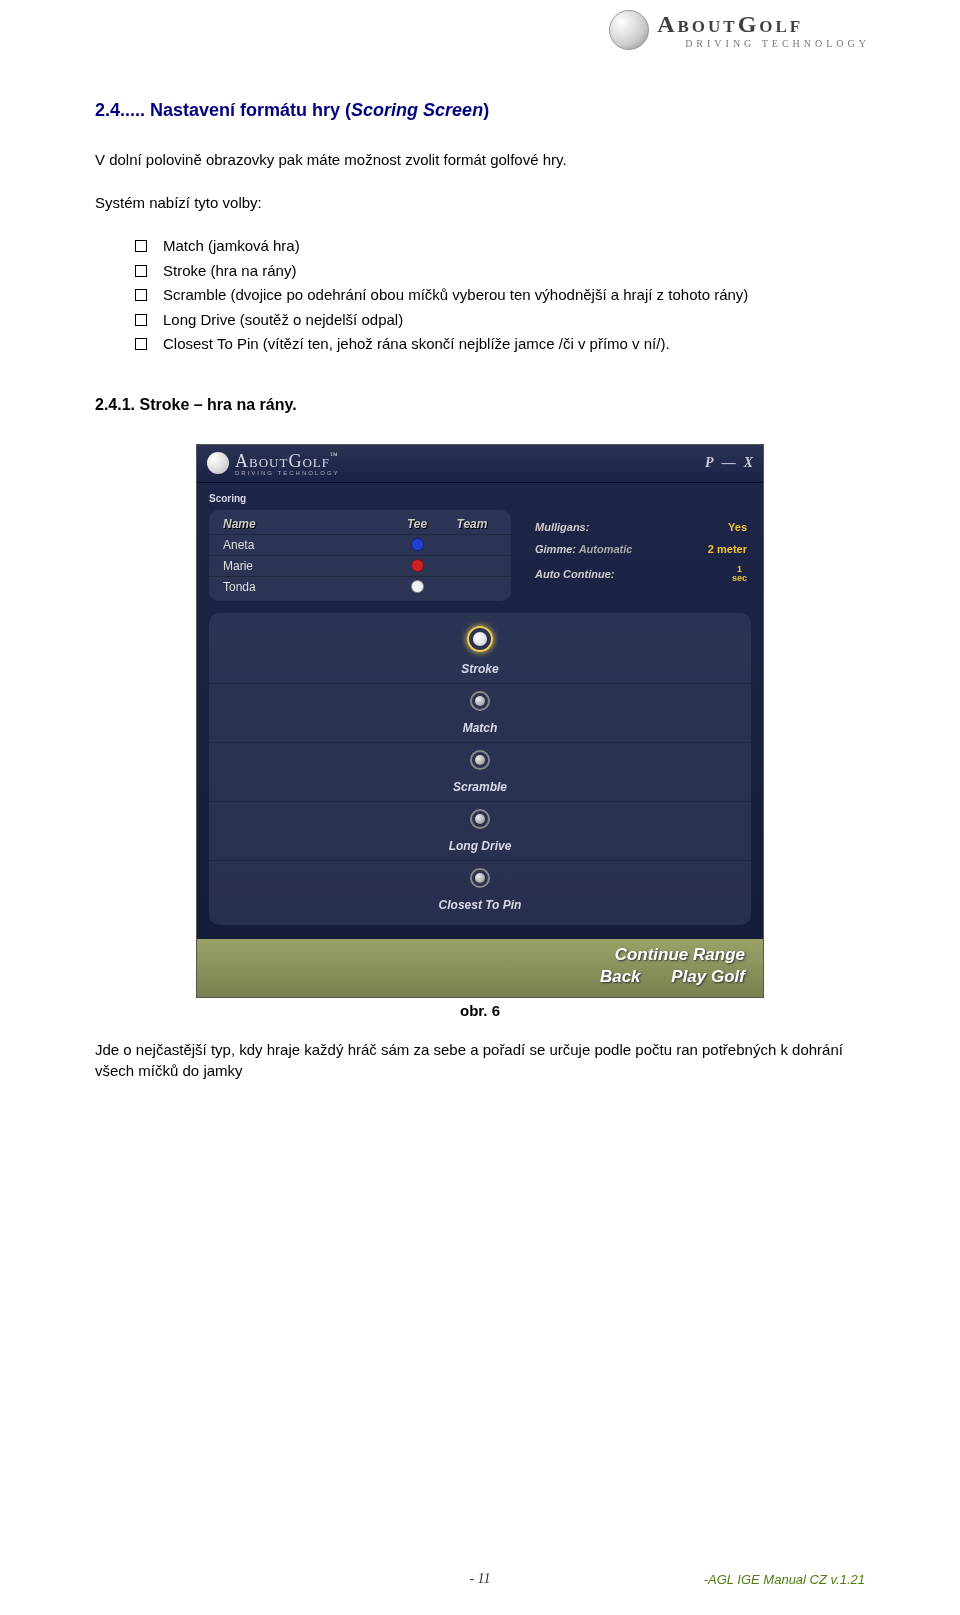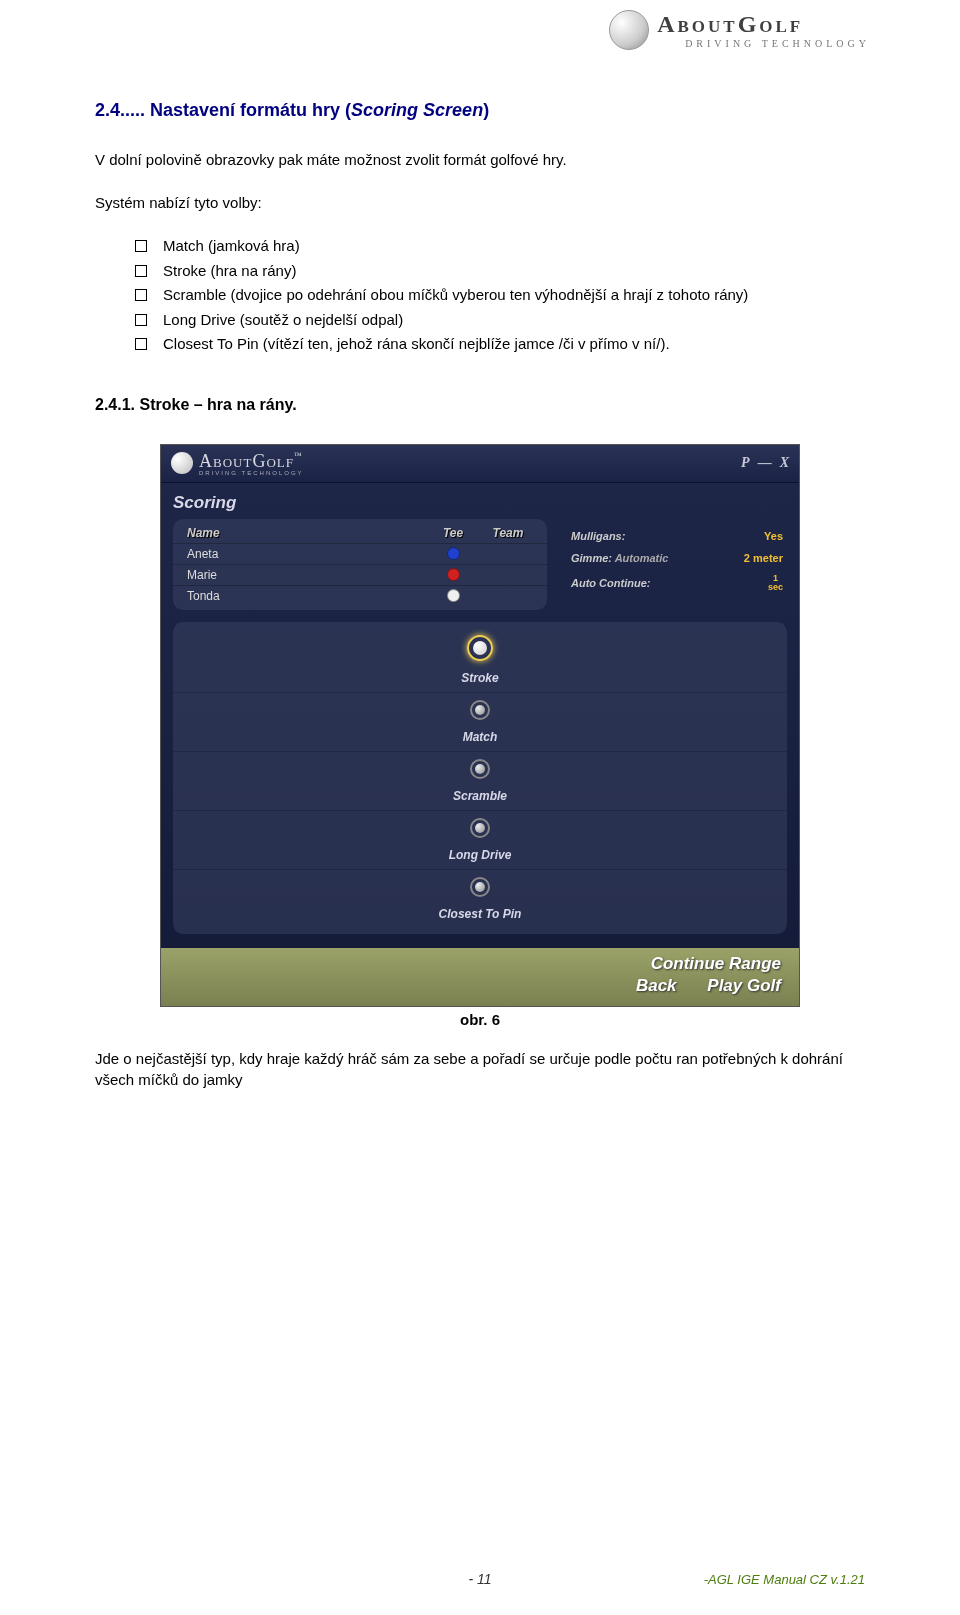--- a/index.html
+++ b/index.html
@@ -79,21 +79,21 @@
     height: 10px;
     border: 1.5px solid #000;
     background: #fff;
   }
   .subheading {
     font-size: 16px;
     font-weight: bold;
     margin-bottom: 30px;
   }
   .screenshot {
-    width: 640px;
+    width: 568px;
     margin: 8px auto 4px auto;
     border: 1px solid #555;
     background: linear-gradient(#6a7a4a, #4a5a35 55%, #7a8a55 56%, #a0a880);
     font-family: Arial, sans-serif;
     color: #fff;
     user-select: none;
   }
   .app-top {
     background: linear-gradient(#2a3355, #1a2245);
     padding: 6px 10px;
@@ -134,23 +134,22 @@
     font-size: 14px;
     font-weight: bold;
     color: #c8c8d8;
     cursor: pointer;
   }
   .app-body {
     background: linear-gradient(#1e2648, #151c3a);
     padding: 10px 12px 14px 12px;
   }
   .panel-title {
-    font-size: 17px;
-    font-weight: bold;
-    font-style: italic;
+    font-size: 10px;
+    font-weight: bold;
     color: #d8d8e8;
     margin-bottom: 6px;
   }
   .upper-row { display: flex; gap: 20px; }
   .players-panel {
     flex: 1;
     background: rgba(60, 68, 100, 0.5);
     border-radius: 10px;
     padding: 4px 0;
   }
@@ -281,20 +280,21 @@
   }
   .page-footer {
     position: absolute;
     bottom: 28px;
     left: 0;
     right: 0;
     text-align: center;
     font-style: italic;
     font-size: 14px;
     color: #333;
+    font-family: Liberation Serif, serif;
   }
   .page-footer-right {
     position: absolute;
     bottom: 28px;
     right: 95px;
     font-style: italic;
     font-size: 13px;
     color: #4d7c0f;
   }
 </style>

